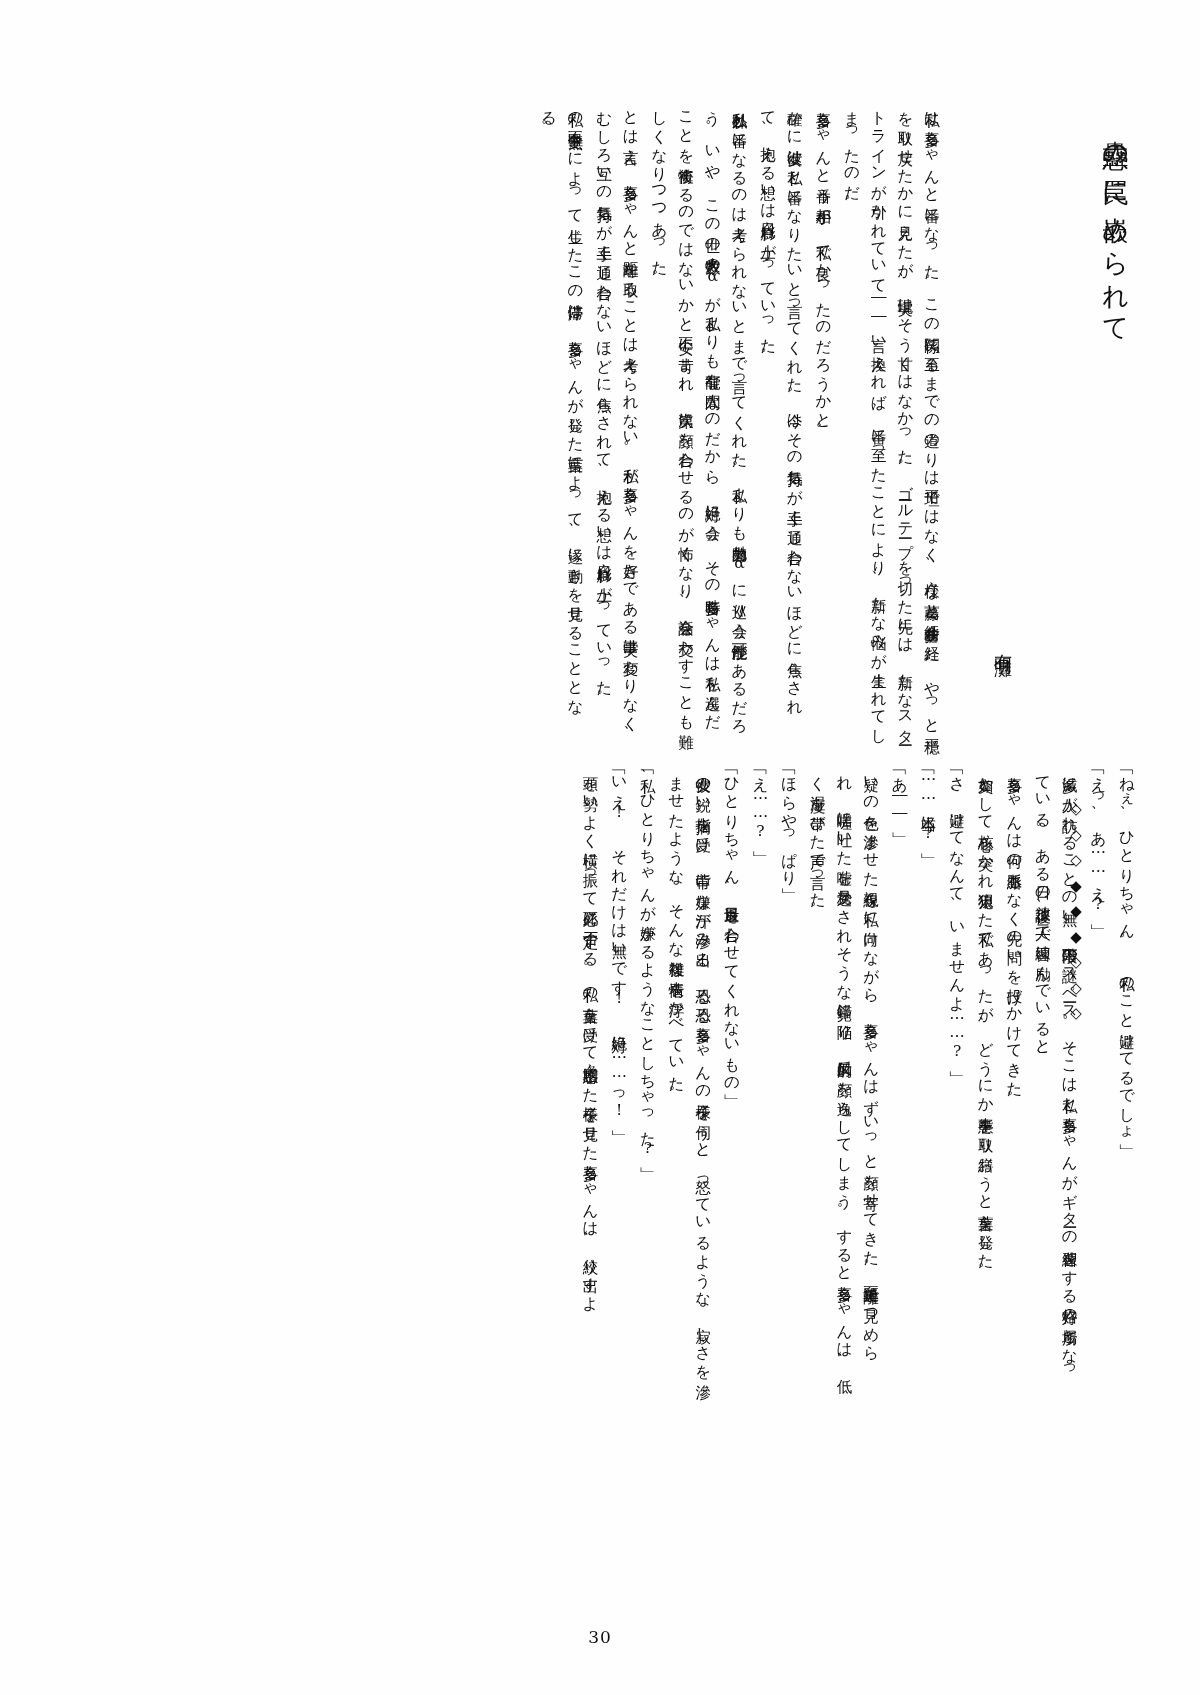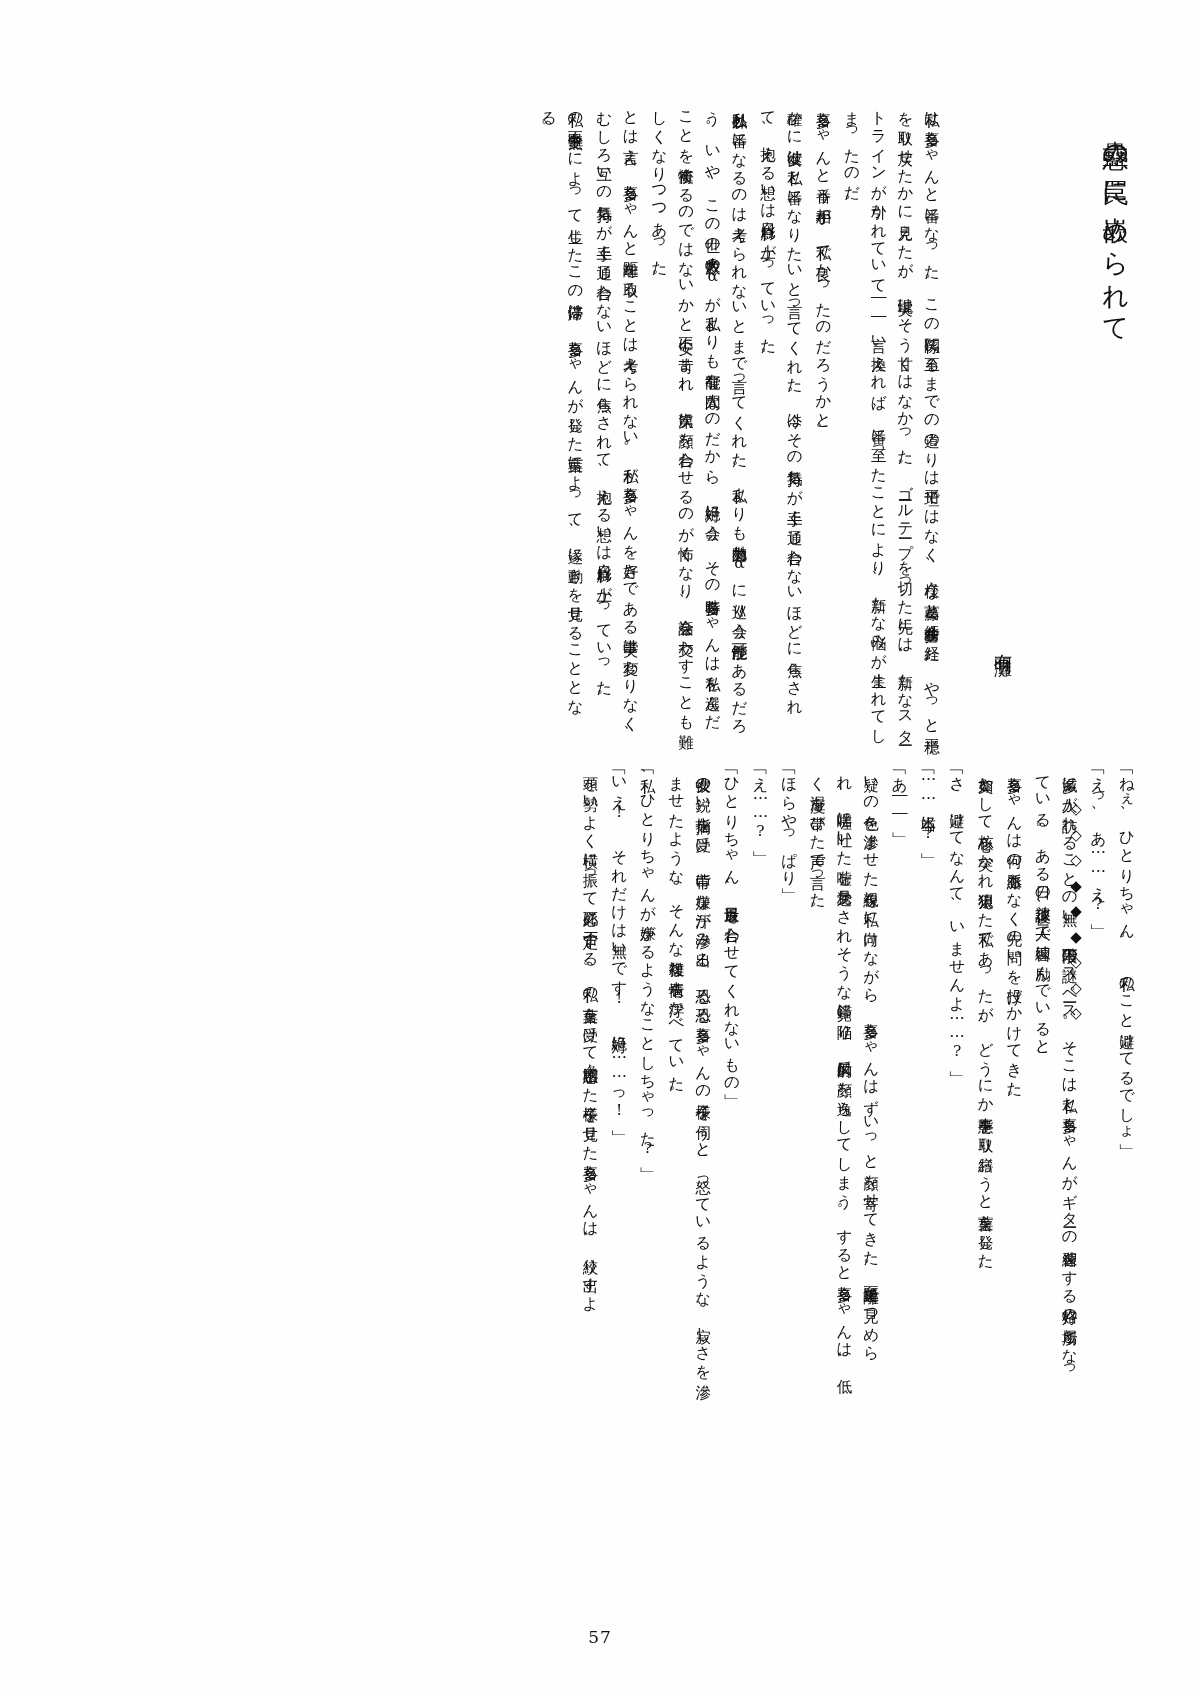--- a/index.html
+++ b/index.html
@@ -133,14 +133,14 @@
       <div class="vtext" style="height: 620px; margin-left: 2px; font-size: 15.5px; flex: 0 0 auto;">疑いの色を滲ませた視線を私に向けながら、喜多ちゃんはずいっと顔を寄せてきた。至近距離で見つめられ、咄嗟に吐いた嘘を見透かされそうな錯覚に陥り、反射的に顔を逸らしてしまう。すると喜多ちゃんは、低く湿度を帯びた声で言った。</div>
       <div class="vtext" style="height: 620px; margin-left: 2px; font-size: 15.5px; flex: 0 0 auto;">「ほらやっぱり」</div>
       <div class="vtext" style="height: 620px; margin-left: 2px; font-size: 15.5px; flex: 0 0 auto;">「え……?」</div>
       <div class="vtext" style="height: 620px; margin-left: 2px; font-size: 15.5px; flex: 0 0 auto;">「ひとりちゃん、最近目を合わせてくれないもの」</div>
       <div class="vtext" style="height: 620px; margin-left: 2px; font-size: 15.5px; flex: 0 0 auto;">彼女の鋭い指摘を受け、背中に嫌な汗が滲み出る。恐る恐る喜多ちゃんの様子を伺うと、怒っているような、寂しさを滲ませたような、そんな複雑な表情を浮かべていた。</div>
       <div class="vtext" style="height: 620px; margin-left: 2px; font-size: 15.5px; flex: 0 0 auto;">「私、ひとりちゃんが嫌がるようなことしちゃった?」</div>
       <div class="vtext" style="height: 620px; margin-left: 2px; font-size: 15.5px; flex: 0 0 auto;">「いえ!　それだけは無いです!　絶対に……っ!」</div>
       <div class="vtext" style="height: 620px; margin-left: 2px; font-size: 15.5px; flex: 0 0 auto;">頭を勢いよく横に振って必死に否定する。私の言葉を受けて増々困惑した様子を見せた喜多ちゃんは、絞り出すよ</div>
     </div>
 
-  <div class="pagenum">57</div>
+  <div class="pagenum">30</div>
 </div>
 
 </body></html>

